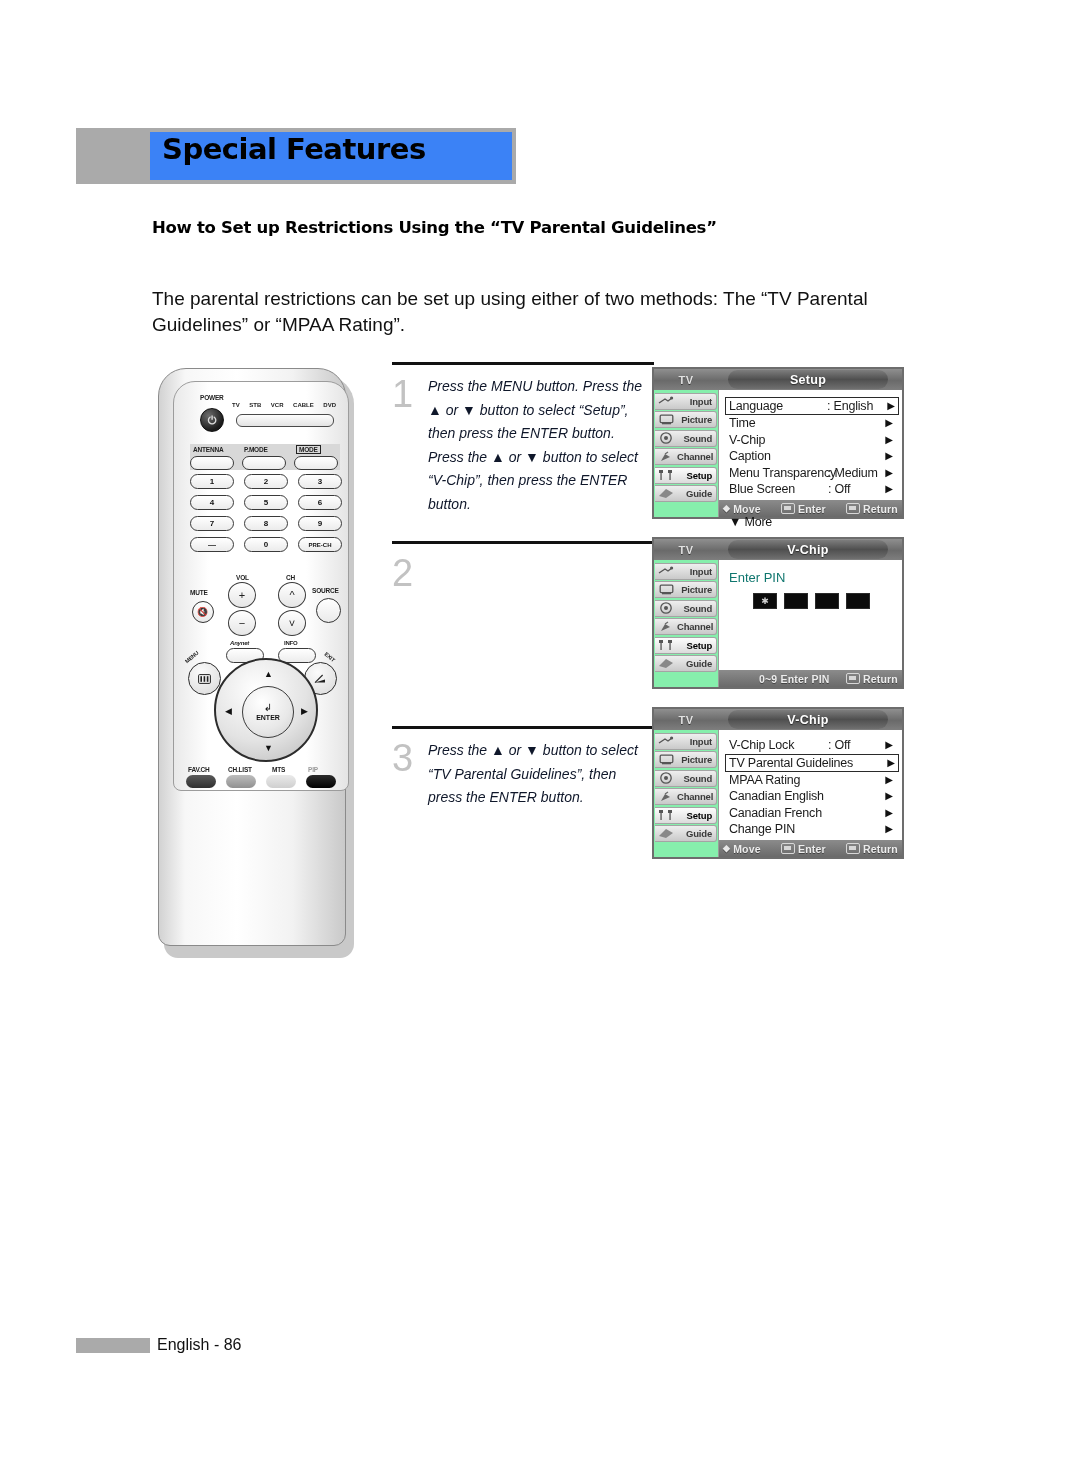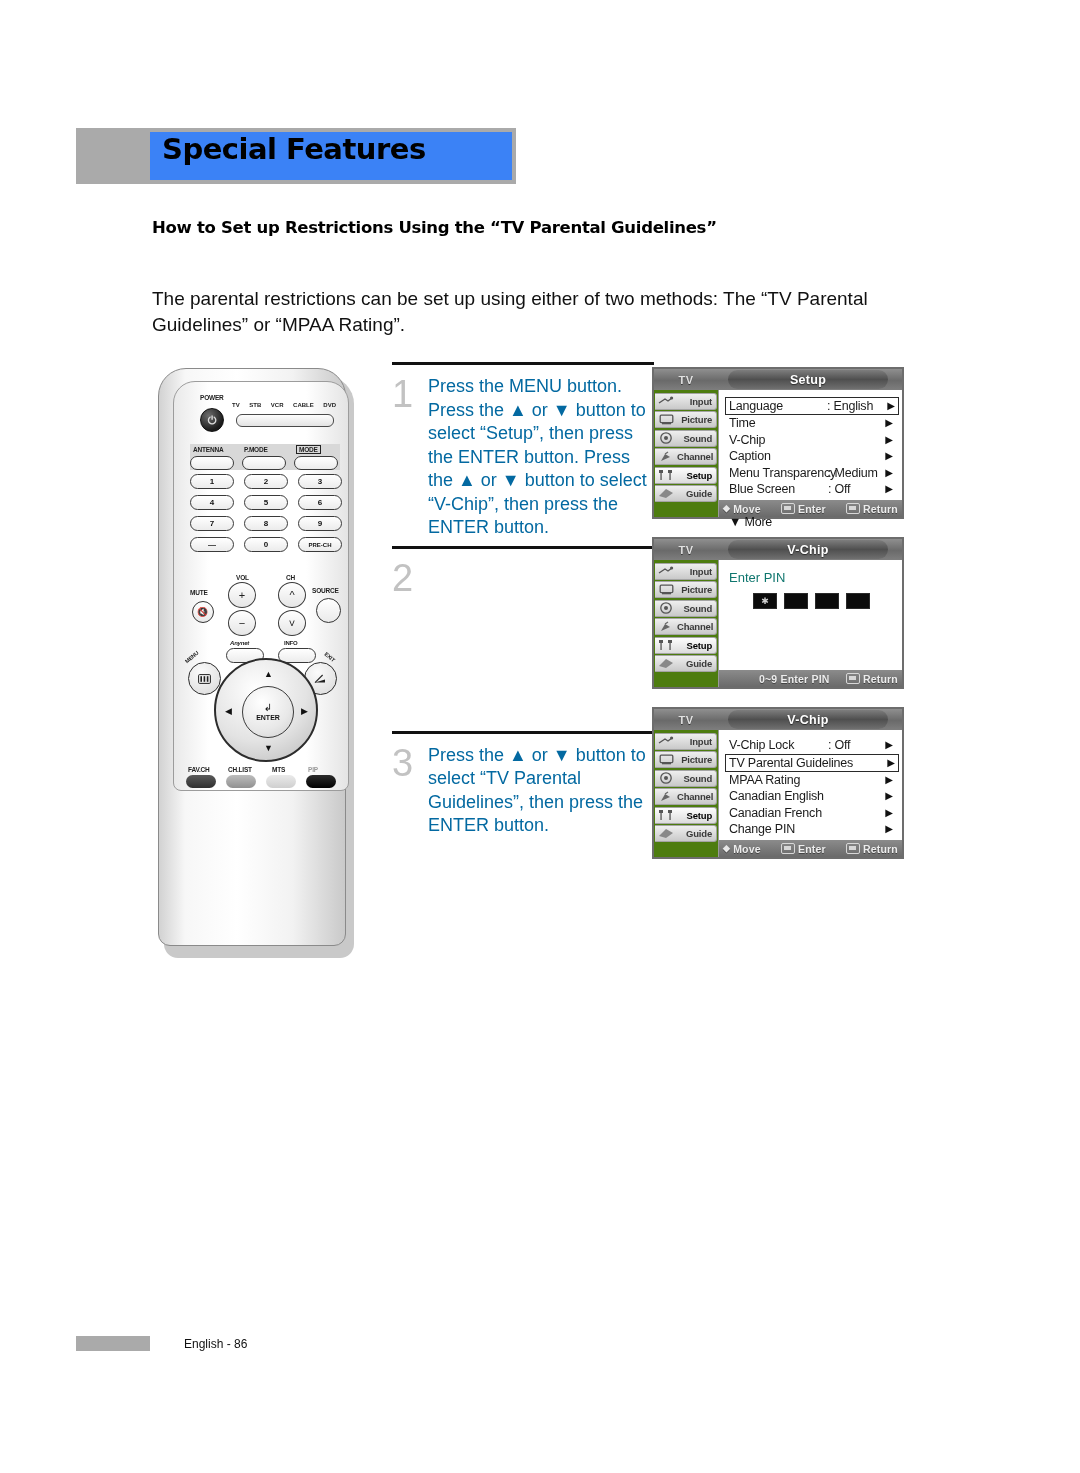--- a/index.html
+++ b/index.html
@@ -56,22 +56,23 @@
   .step-num{
     width:36px;flex:0 0 36px;
     font-size:38px;line-height:34px;
     color:#c2c2c2;
     font-family:"Liberation Sans", sans-serif;
     text-align:left;
     padding-top:2px;
   }
   .step-text{
     flex:1;
-    font-size:18px;line-height:23.5px;
-    color:#0369a1;
+    font-size:14px;line-height:23.5px;
+    color:#0f172a;
+    font-style:italic;
   }
   #step-1{min-height:160px;}
   #step-2{min-height:166px;}
   #step-3{min-height:100px;}
 
   
   .osd{
     position:absolute;width:252px;height:152px;
     background:#ffffff;
     border:2px solid #6d6d6d;
@@ -98,21 +99,21 @@
     border-radius:10px;
     background:linear-gradient(180deg,#7d7d7d 0%,#4f4f4f 50%,#6f6f6f 100%);
     display:flex;align-items:center;justify-content:center;
     color:#ffffff;font-size:12.5px;font-weight:bold;
     letter-spacing:0.3px;
     text-shadow:0 1px 1px #2b2b2b;
   }
 
   .osd-sidebar{
     position:absolute;left:0;top:21px;width:64px;bottom:0;
-    background:#4d7c0f;
+    background:#86efac;
     border-right:1px solid #9a9a9a;
   }
   .osd-sbitem{
     position:relative;height:17px;margin:0 1px 1.4px 1px;
     background:linear-gradient(180deg,#efefef 0%,#c9c9c9 100%);
     border:1px solid #a4a4a4;border-left:none;
     border-radius:0 3px 3px 0;
     display:flex;align-items:center;
     box-sizing:border-box;
   }
@@ -342,21 +343,21 @@
     font-family:"DejaVu Sans", sans-serif;
     font-weight:bold;font-size:12.5px;letter-spacing:1.6px;color:#8d8d8d;
   }
 
   
   #footer{
     position:absolute;left:76px;top:1336px;display:flex;align-items:center;
   }
   #footer-bar{width:74px;height:15px;background:#aaaaaa;}
   #footer-text{
-    margin-left:34px;font-size:12px;color:#111;
+    margin-left:7px;font-size:16px;color:#111;
   }
 </style>
 </head>
 <body>
 
 <div id="page-header">
   <div id="page-header-inner">
     <div id="page-title">Special Features</div>
   </div>
 </div>

